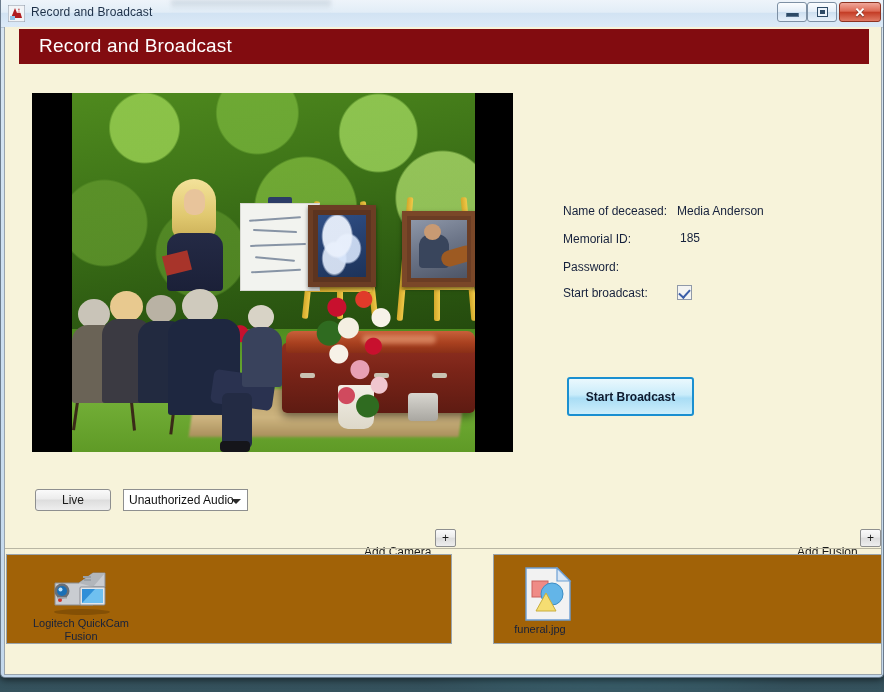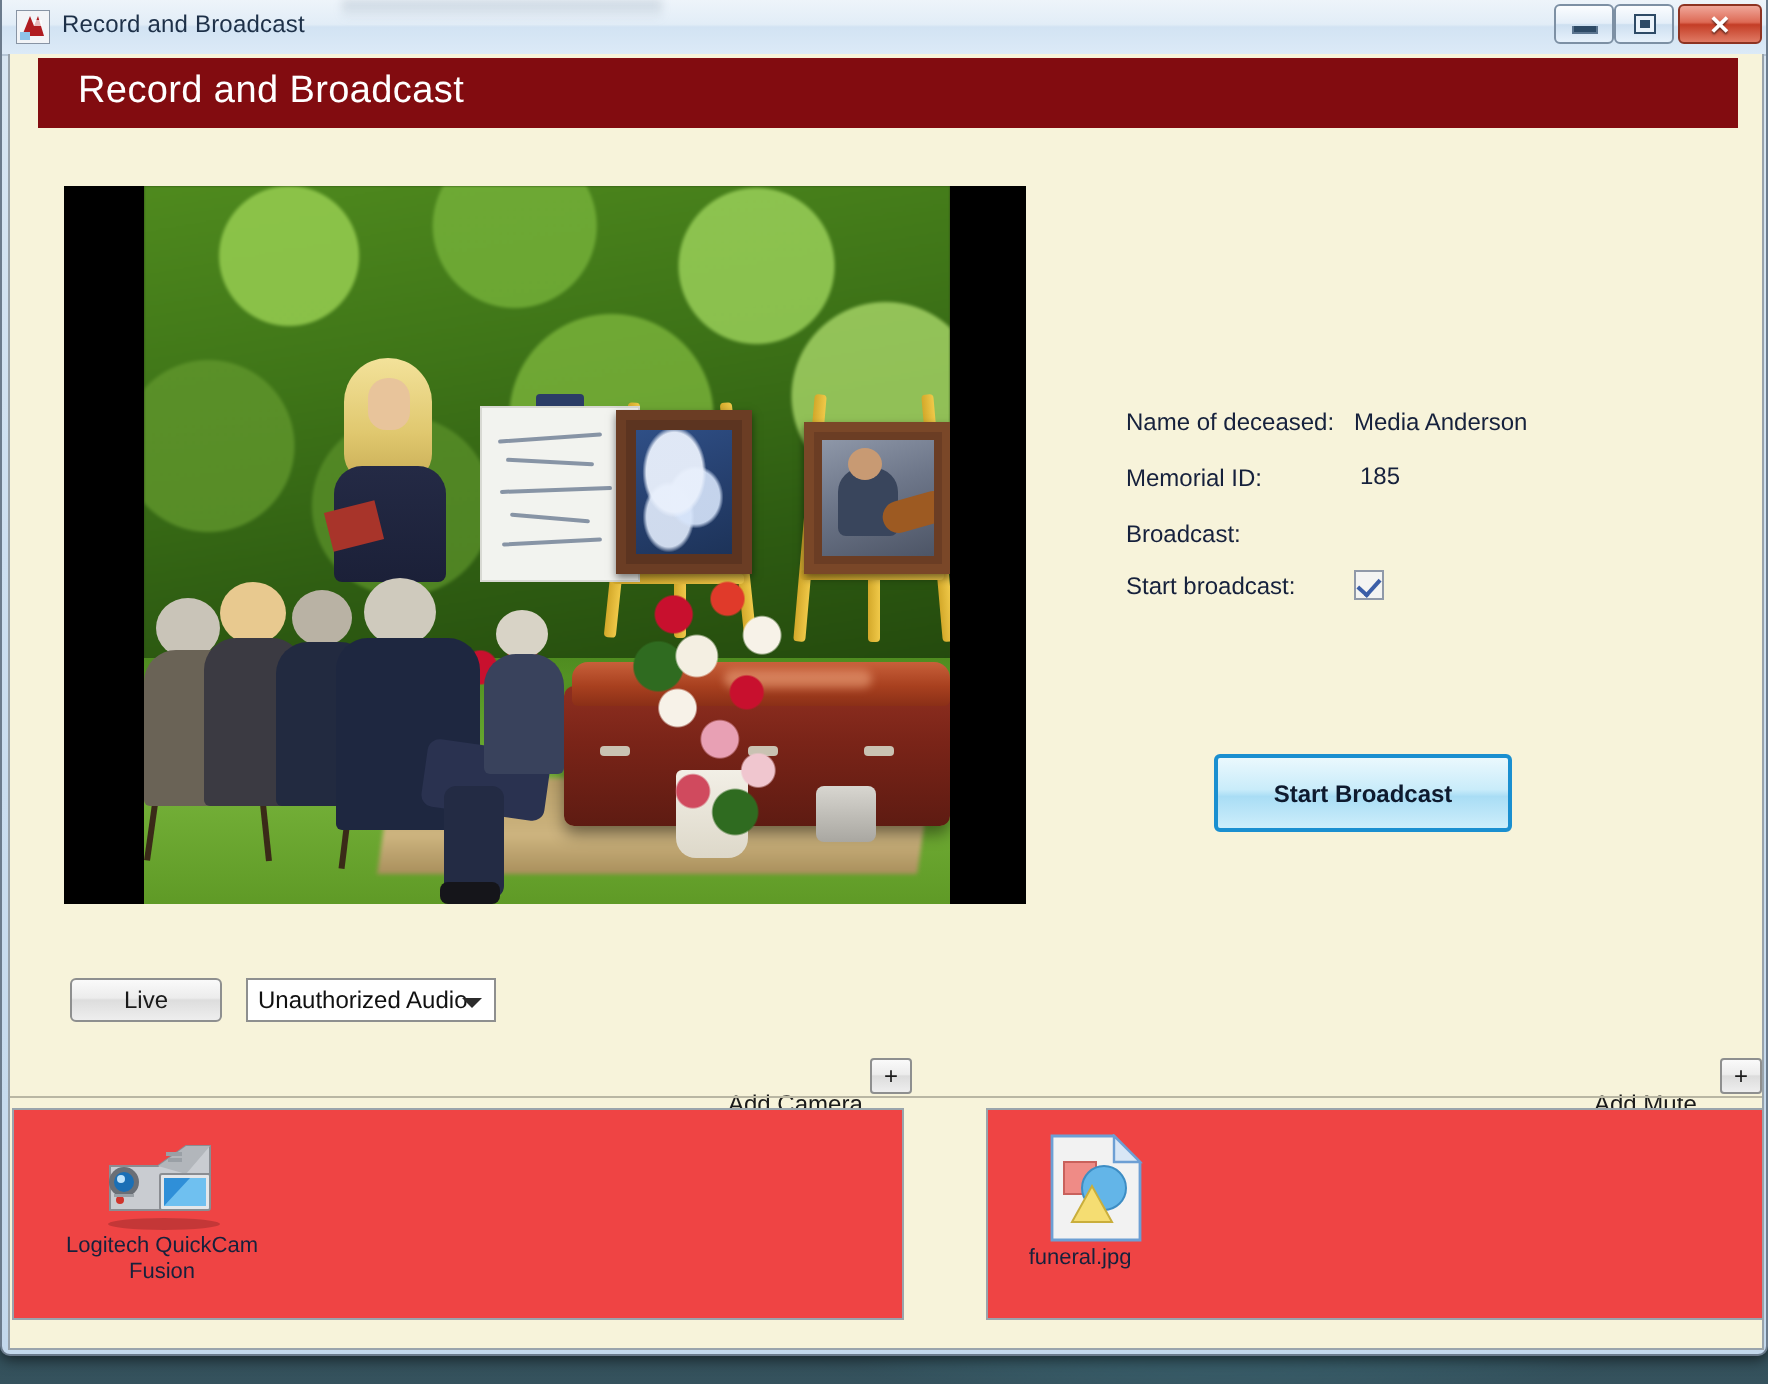--- a/index.html
+++ b/index.html
@@ -386,29 +386,28 @@
     position: absolute;
     left: 3px; top: 1px;
     width: 5px; height: 9px;
     border: solid #3b5ea8;
     border-width: 0 2px 2px 0;
     transform: rotate(42deg);
   }
   #start-broadcast {
     position: absolute;
     left: 562px; top: 350px;
-    width: 149px; height: 39px;
+    width: 127px; height: 39px;
     box-sizing: border-box;
     background: linear-gradient(180deg, #eaf8fd 0%, #c9ecfa 45%, #a9ddf5 55%, #cdeefb 100%);
     border: 2px solid #1a8fd0;
     border-radius: 3px;
     display: flex; align-items: center; justify-content: center;
     font-size: 12px; font-weight: bold; color: #0e1a2e;
     cursor: default;
-    margin-left: 40px;
   }
 
   
   .addlabel { position: absolute; font-size: 12px; color: #1a1a1a; margin-top: 15px; }
   #add-camera-label { left: 359px; top: 503px; }
   #add-media-label { left: 792px; top: 503px; }
   .plusbtn {
     position: absolute;
     width: 21px; height: 18px;
     box-sizing: border-box;
@@ -424,23 +423,23 @@
 
   #divider {
     position: absolute;
     left: 0; top: 521px; width: 878px; height: 1px;
     background: #b9b6a3;
   }
 
   
   .devpanel {
     position: absolute;
-    top: 527px; height: 106px;
-    box-sizing: border-box;
-    background: #ef4444;
+    top: 527px; height: 90px;
+    box-sizing: border-box;
+    background: #a16207;
     border: 1px solid #9aa4ac;
   }
   #camera-panel { left: 1px; width: 446px; }
   #media-panel { left: 451px; width: 426px; margin-left: 37px; }
 
   .devitem { position: absolute; text-align: center; }
   .devcaption {
     font-size: 11px;
     color: #16213c;
     line-height: 13px;
@@ -591,33 +590,33 @@
       <span id="audio-select-text">Unauthorized Audio</span>
       <span id="audio-arrow"></span>
     </div>
 
     <div class="lbl" id="lbl-name">Name of deceased:</div>
     <div class="val" id="val-name">Media Anderson</div>
 
     <div class="lbl" id="lbl-memid">Memorial  ID:</div>
     <div class="val" id="val-memid">185</div>
 
-    <div class="lbl" id="lbl-pass">Broadcast:</div>
+    <div class="lbl" id="lbl-pass">Password:</div>
 
     <div class="lbl" id="lbl-live">Start broadcast:</div>
     <div id="live-checkbox">
       <div class="tick"></div>
     </div>
 
     <div id="start-broadcast">Start  Broadcast</div>
 
     <div class="addlabel" id="add-camera-label">Add Camera</div>
     <div class="plusbtn" id="add-camera-plus">+</div>
 
-    <div class="addlabel" id="add-media-label">Add Mute</div>
+    <div class="addlabel" id="add-media-label">Add Fusion</div>
     <div class="plusbtn" id="add-media-plus">+</div>
 
     <div id="divider"></div>
 
     <div class="devpanel" id="camera-panel">
       <div class="devitem" style="left:14px; top:6px; width:120px;">
         <svg id="cam-icon" viewBox="0 0 66 48">
           <ellipse cx="33" cy="45" rx="28" ry="3" fill="#000" opacity=".18"></ellipse>
           <path d="M6 16 L30 16 L44 6 L56 6 L56 20 L44 20 L44 38 L6 38 Z" fill="#c9ccd1" stroke="#8a8d92" stroke-width="1"></path>
           <path d="M30 16 L44 6 L56 6 L44 20 Z" fill="#b2b6bb"></path>

